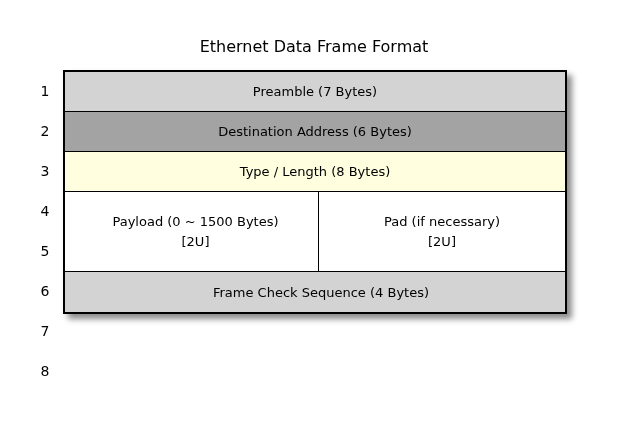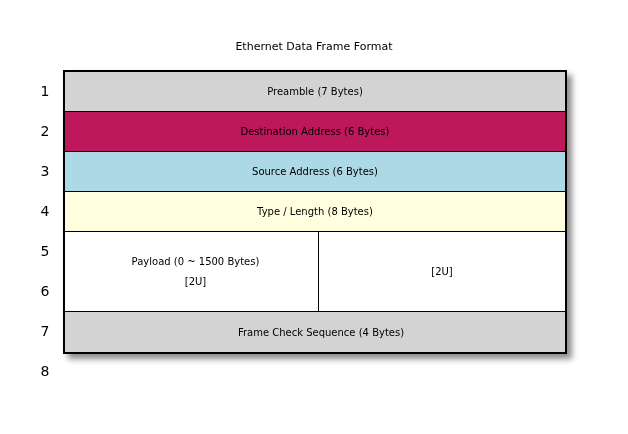--- a/index.html
+++ b/index.html
@@ -15,40 +15,40 @@
     font-family: "DejaVu Sans", "Liberation Sans", sans-serif;
     color: #000000;
     overflow: hidden;
   }
   .diagram-title {
     position: absolute;
     left: 63px;
     top: 40px;
     width: 502px;
     text-align: center;
-    font-size: 11px;
+    font-size: 16px;
     line-height: 14px;
   }
   .frame-table {
     position: absolute;
     left: 63px;
     top: 70px;
     width: 500px;
     border: 2px solid #000000;
     box-shadow: 5px 5px 6px rgba(0,0,0,0.45);
     background: #ffffff;
   }
   .frame-row {
     box-sizing: border-box;
     height: 40px;
     display: flex;
     align-items: center;
     justify-content: center;
     text-align: center;
-    font-size: 10px;
+    font-size: 13px;
     border-bottom: 1px solid #000000;
   }
   .frame-row.last {
     border-bottom: none;
   }
   .frame-row.double {
     height: 80px;
     padding: 0;
     align-items: stretch;
   }
@@ -90,35 +90,33 @@
   <div class="row-number" style="top: 201px;">4</div>
   <div class="row-number" style="top: 241px;">5</div>
   <div class="row-number" style="top: 281px;">6</div>
   <div class="row-number" style="top: 321px;">7</div>
   <div class="row-number" style="top: 361px;">8</div>
 
   <div class="frame-table">
     <div class="frame-row" style="background-color: rgb(211, 211, 211);">
       <span>Preamble (7 Bytes)</span>
     </div>
-    <div class="frame-row" style="background-color: #be185d;">
+    <div class="frame-row" style="background-color: #a3a3a3;">
       <span>Destination Address (6 Bytes)</span>
-    </div>
-    <div class="frame-row" style="background-color: rgb(173, 216, 230);">
-      <span>Source Address (6 Bytes)</span>
     </div>
     <div class="frame-row" style="background-color: rgb(255, 255, 224);">
       <span>Type / Length (8 Bytes)</span>
     </div>
     <div class="frame-row double" style="background-color: rgb(255, 255, 255);">
       <div class="split-cell first">
         <div>Payload (0 ~ 1500 Bytes)</div>
         <div>[2U]</div>
       </div>
       <div class="split-cell">
+        <div>Pad (if necessary)</div>
         <div>[2U]</div>
       </div>
     </div>
     <div class="frame-row last" style="background-color: rgb(211, 211, 211); padding-left: 12px;">
       <span>Frame Check Sequence (4 Bytes)</span>
     </div>
   </div>
 
 </div>
 

